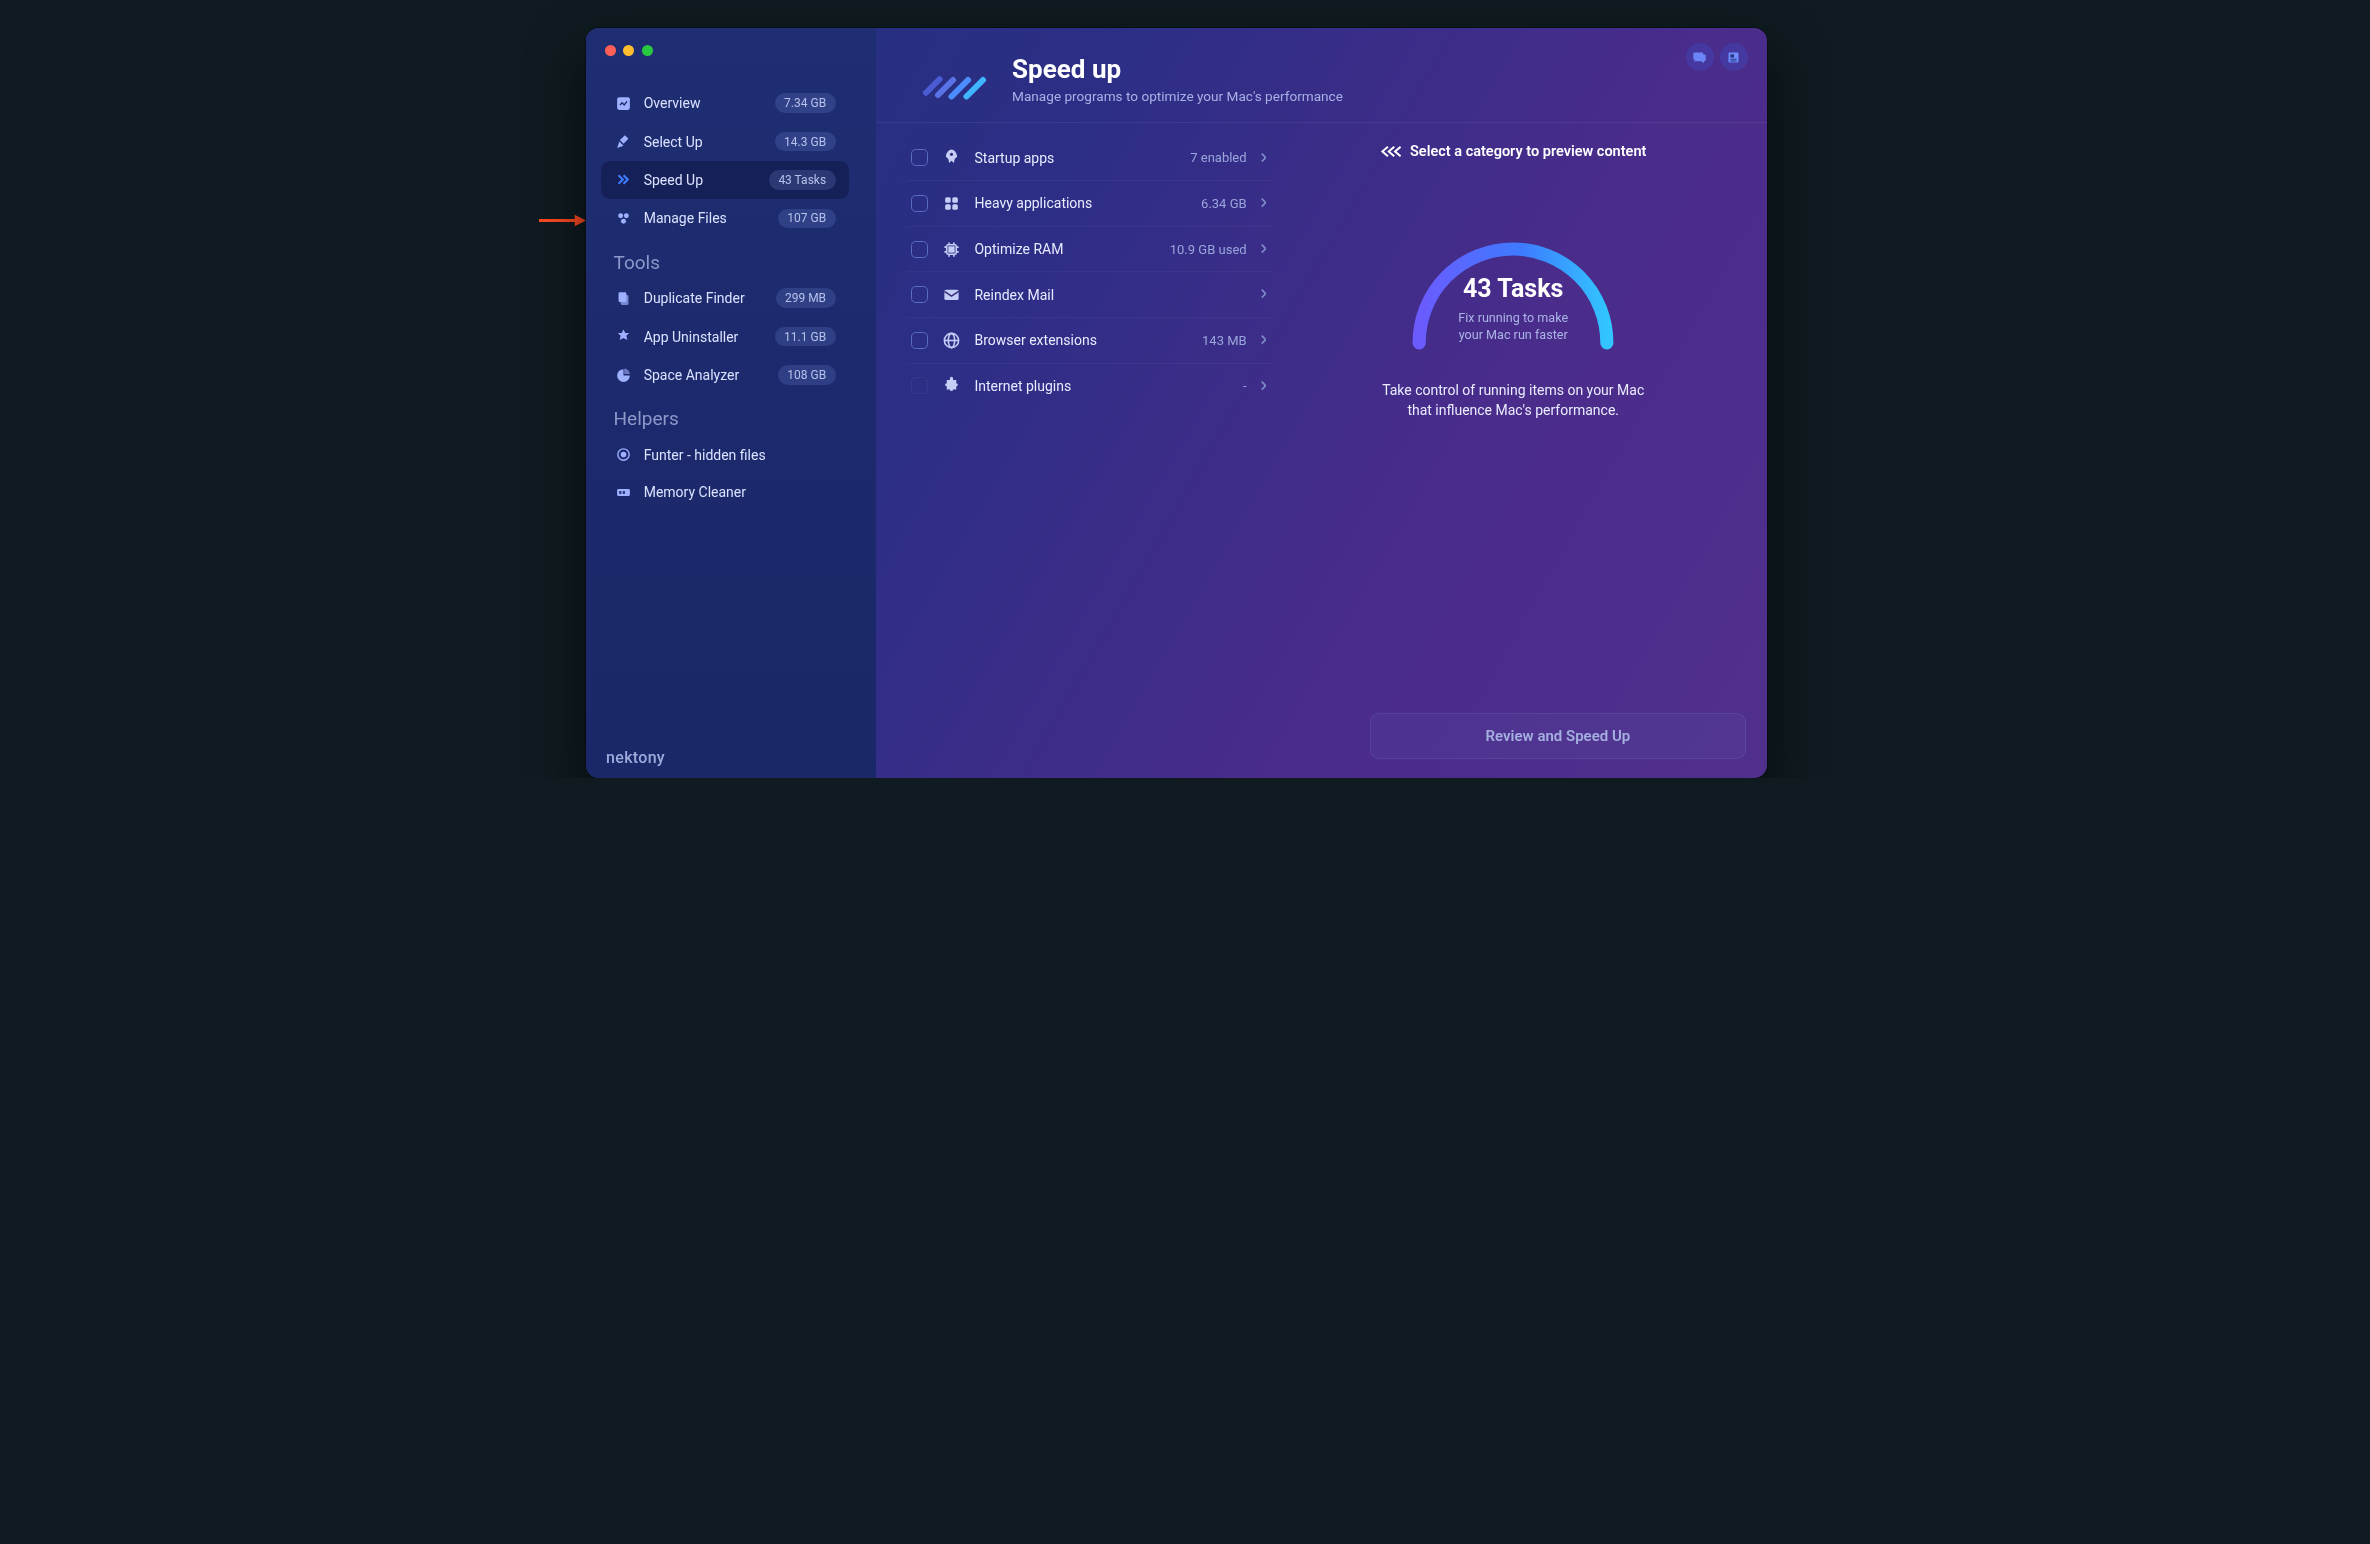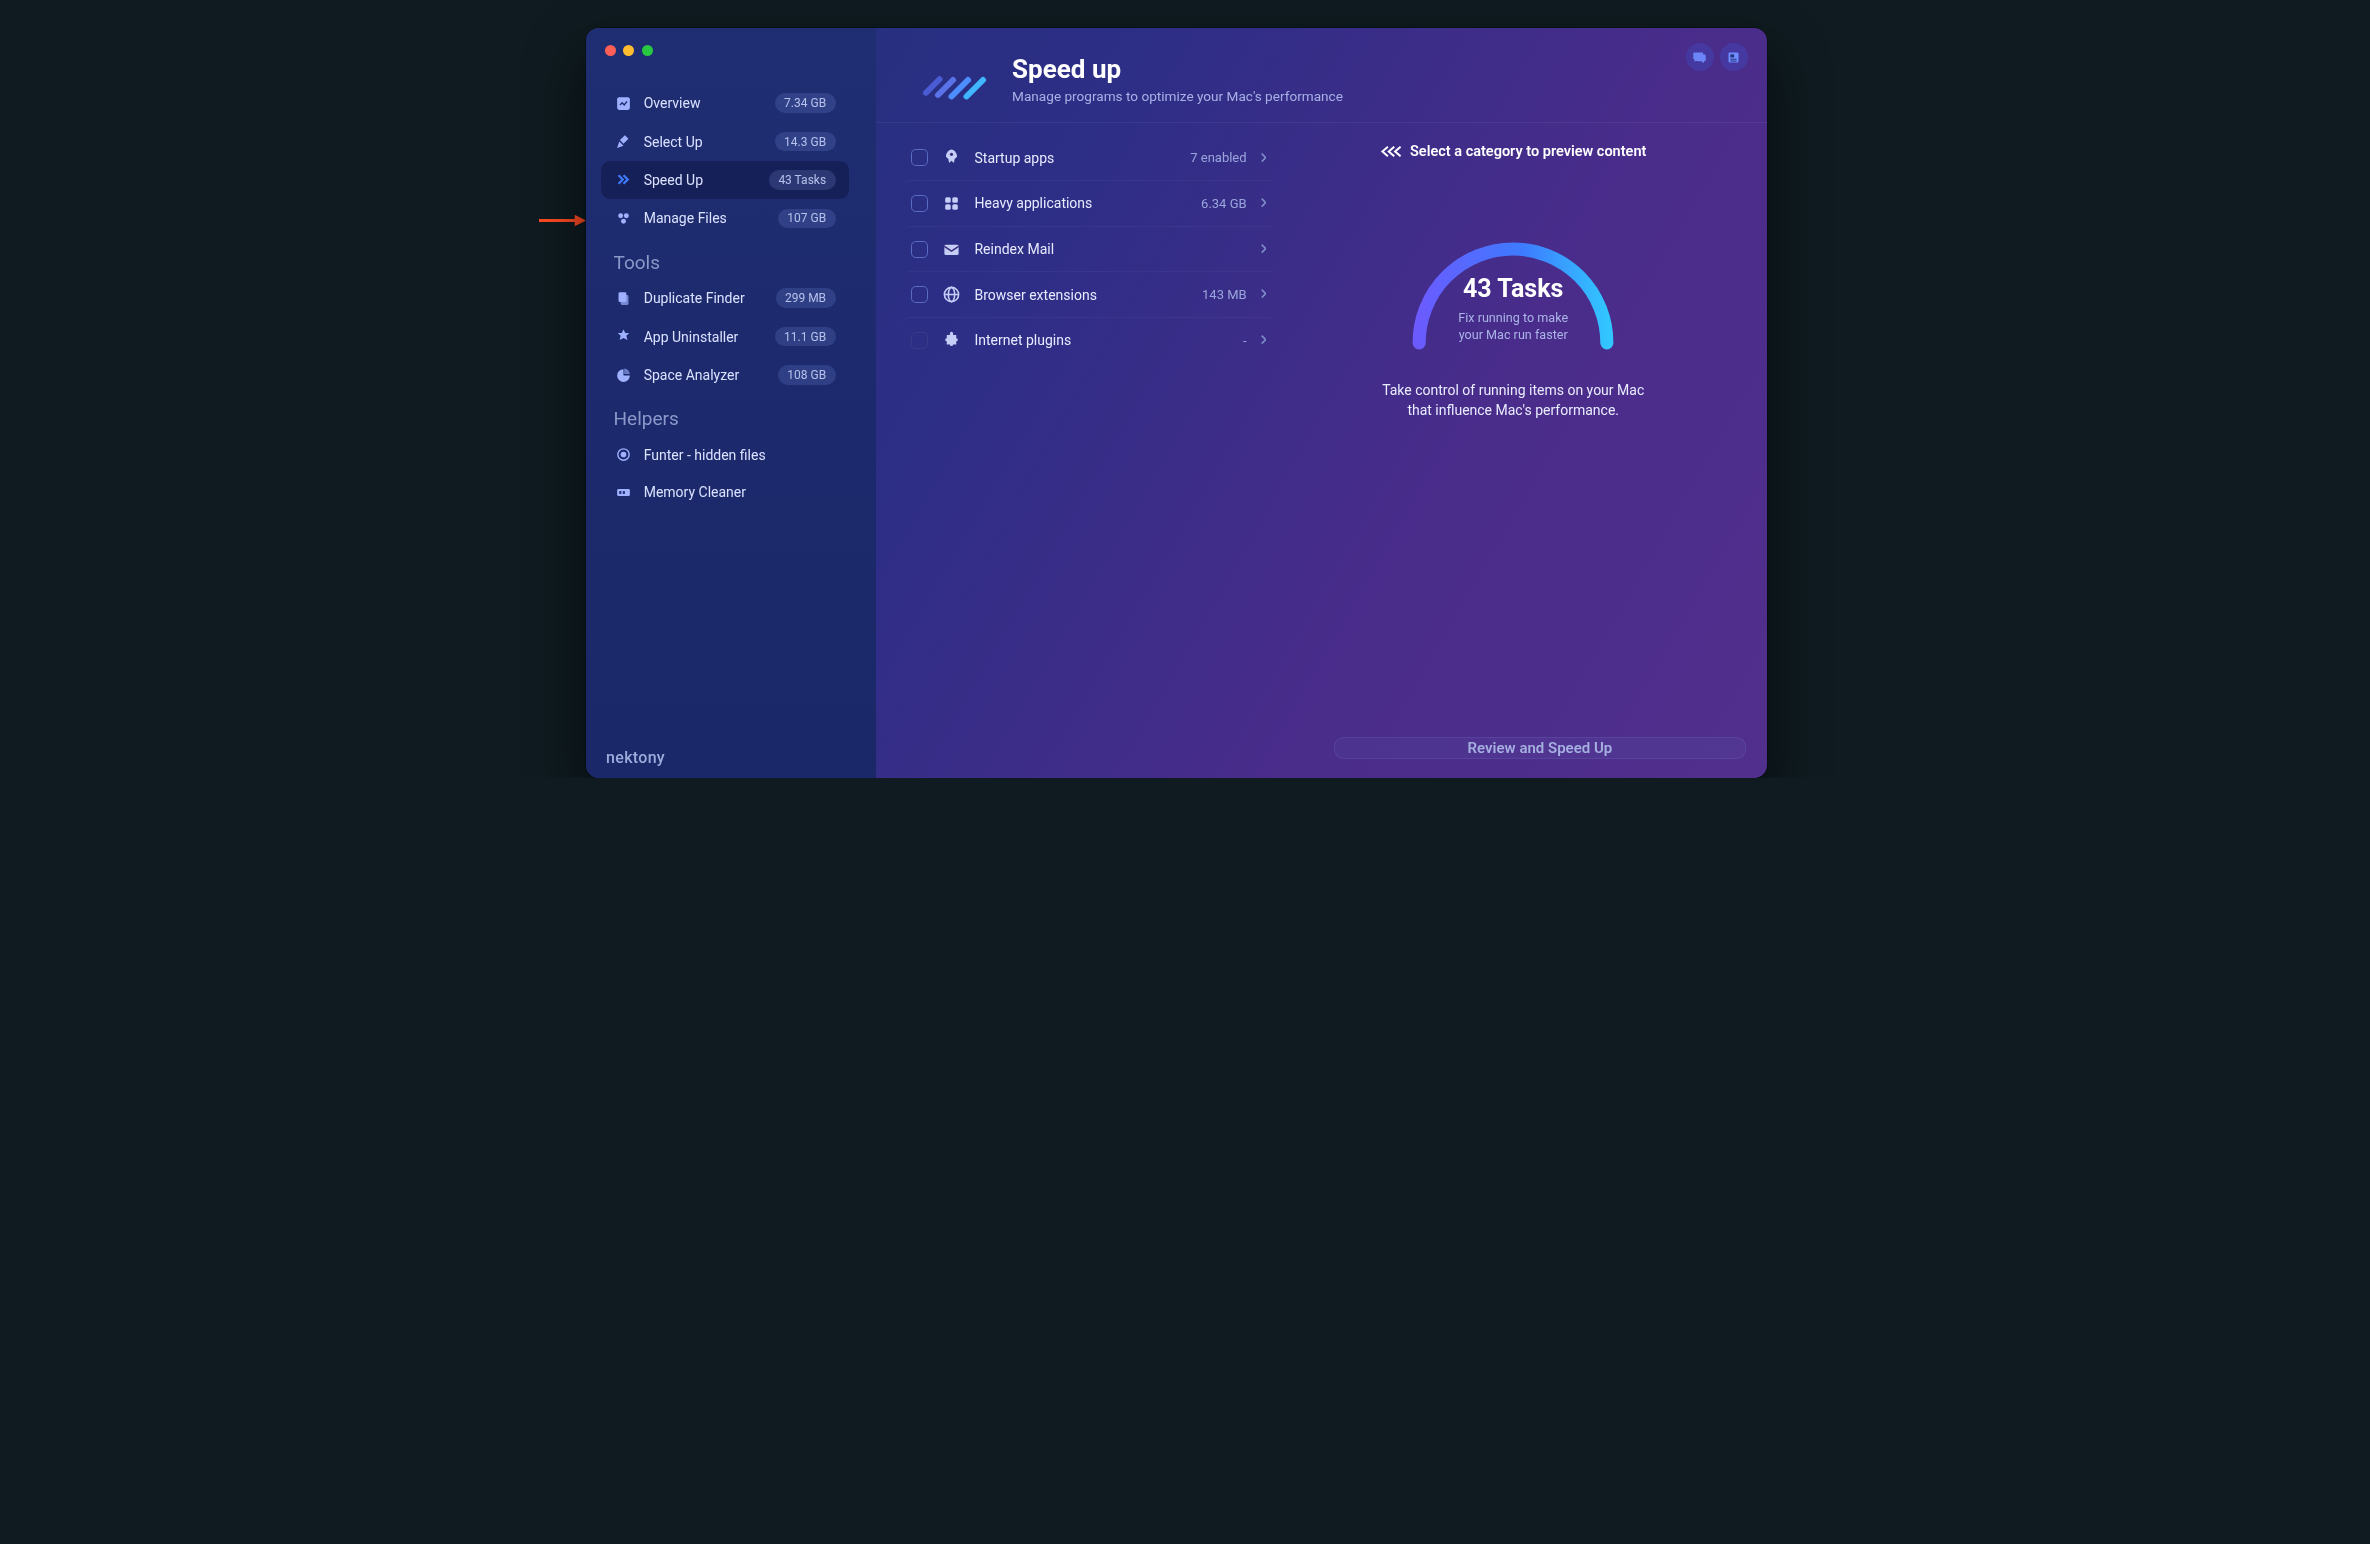--- a/index.html
+++ b/index.html
@@ -75,21 +75,21 @@
   .preview { flex: 1; padding: 5.6px 22.5px 0 22.5px; display: flex; flex-direction: column; align-items: center; }
   .preview-top { display: flex; align-items: center; gap: 9.4px; color: #fff; font-size: 14.5px; font-weight: 600; margin-bottom: 56px; margin-top: 1.9px; }
   .preview-top svg { width: 20.6px; height: 13px; }
   .gauge-wrap { position: relative; width: 244px; height: 141px; margin-bottom: 9.4px; }
   .gauge-svg { width: 244px; height: 141px; }
   .gauge-text { position: absolute; left: 0; right: 0; top: 58px; text-align: center; }
   .gauge-text h2 { font-size: 25px; font-weight: 700; color: #fff; margin-bottom: 5.6px; }
   .gauge-text p { font-size: 12.6px; color: #aab4e6; line-height: 1.35; }
   .preview-desc { font-size: 14px; color: #e9ecff; text-align: center; line-height: 1.4; max-width: 319px; margin-top: 15px; }
   .action-bar { position: absolute; bottom: 0; left: 0; right: 0; display: flex; justify-content: flex-end; padding: 15px 20.6px 19px 20.6px; }
-  .action-btn { width: 412px; padding: 1px 0; text-align: center; font-size: 15px; font-weight: 600; color: #a5afe0; background: rgba(100,120,200,0.10); border: 0.9px solid rgba(150,170,240,0.12); border-radius: 9.4px; cursor: pointer; }
+  .action-btn { width: 376px; padding: 13px 0; text-align: center; font-size: 15px; font-weight: 600; color: #a5afe0; background: rgba(100,120,200,0.10); border: 0.9px solid rgba(150,170,240,0.12); border-radius: 9.4px; cursor: pointer; }
 </style>
 </head>
 <body>
 
 <div class="stage">
   <svg class="arrow" viewBox="0 0 50 20">
     <line class="arrow-line" x1="0" y1="10" x2="40" y2="10"></line>
     <polygon class="arrow-head" points="38,4 50,10 38,16"></polygon>
   </svg>
 
@@ -258,20 +258,35 @@
                   <rect x="13" y="13" width="7" height="7" rx="2"></rect>
                 </svg>
               </span>
             <span class="cat-label">Heavy applications</span>
             <span class="cat-value">6.34 GB</span>
             <span class="chev"><svg viewBox="0 0 8 14" fill="none" stroke="currentColor" stroke-width="2">
                   <path d="M2 2l5 5-5 5"></path>
                 </svg></span>
           </div>
 
+          <div class="cat-row">
+            <div class="checkbox"></div>
+            <span class="cat-icon">
+                <svg viewBox="0 0 24 24" fill="none" stroke="currentColor" stroke-width="2">
+                  <rect x="6" y="6" width="12" height="12" rx="2"></rect>
+                  <rect x="9" y="9" width="6" height="6" fill="currentColor"></rect>
+                  <path d="M9 3v3M15 3v3M9 18v3M15 18v3M3 9h3M3 15h3M18 9h3M18 15h3"></path>
+                </svg>
+              </span>
+            <span class="cat-label">Optimize RAM</span>
+            <span class="cat-value">10.9 GB used</span>
+            <span class="chev"><svg viewBox="0 0 8 14" fill="none" stroke="currentColor" stroke-width="2">
+                  <path d="M2 2l5 5-5 5"></path>
+                </svg></span>
+          </div>
 
 
           <div class="cat-row">
             <div class="checkbox"></div>
             <span class="cat-icon">
                 <svg viewBox="0 0 24 24" fill="currentColor">
                   <rect x="3" y="6" width="18" height="13" rx="2"></rect>
                   <path d="M3 8l9 6 9-6" stroke="#3a2c7a" stroke-width="2" fill="none"></path>
                 </svg>
               </span>

